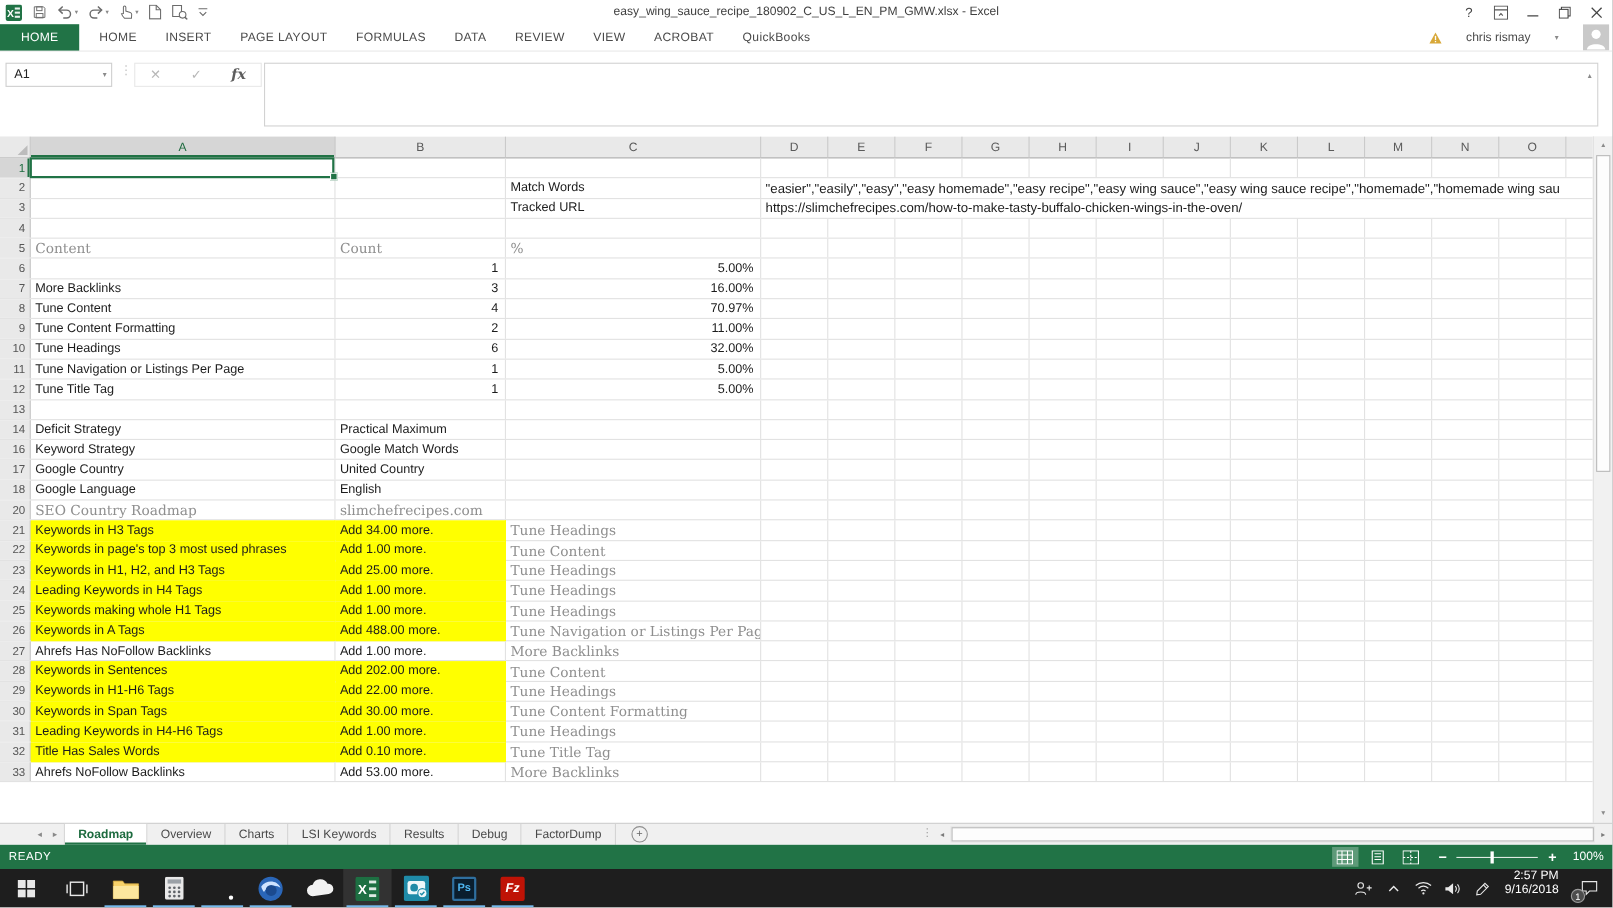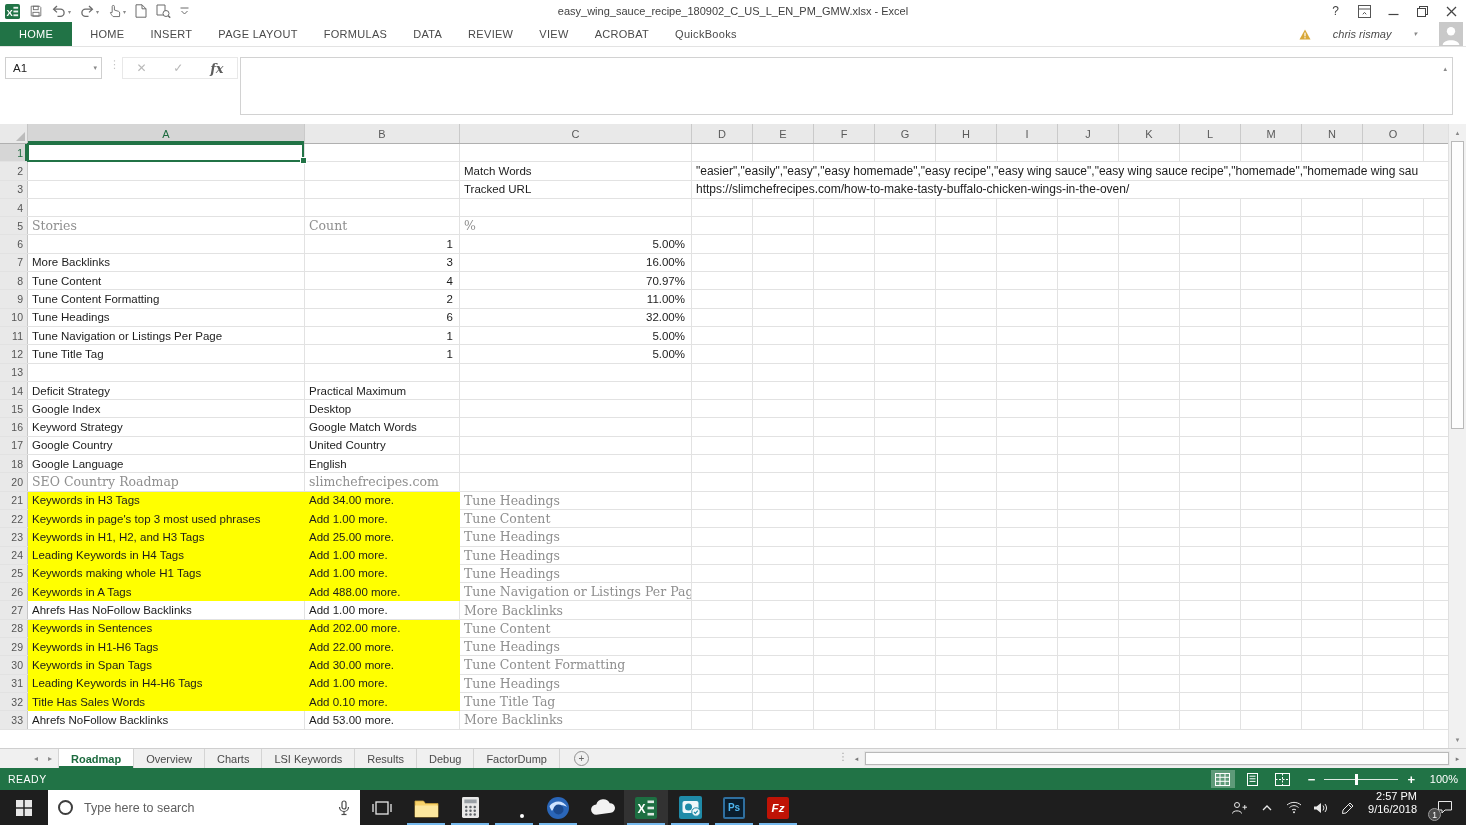--- a/index.html
+++ b/index.html
@@ -14,21 +14,21 @@
   .wtitle{position:absolute;left:0;right:0;top:0;height:22px;line-height:22px;text-align:center;
           font-size:11px;color:#3f3f3f;}
   .win-controls{position:absolute;right:0;top:0;height:22px;display:flex;}
   .wbtn{width:29px;height:22px;display:flex;align-items:center;justify-content:center;font-size:11px;color:#444;}
 
   
   .ribbonrow{position:absolute;top:22px;left:0;right:0;height:24px;background:#fff;border-bottom:1px solid #e3e3e3;}
   .rtabs{display:flex;height:100%;}
   .rtab{padding:0 13px;font-size:11px;color:#4a4a4a;display:flex;align-items:center;letter-spacing:.3px;}
   .rtab.file{background:#217346;color:#fff;padding:0 19px;margin-right:5px;}
-  .user{position:absolute;right:3px;top:0;height:24px;display:flex;align-items:center;gap:22px;font-size:11px;color:#4a4a4a;font-style:italic;}
+  .user{position:absolute;right:3px;top:0;height:24px;display:flex;align-items:center;gap:22px;font-size:11px;color:#4a4a4a;}
   .user .caret{font-size:7px;color:#8a8a8a;}
 
   
   .formularow{position:absolute;top:47px;left:0;right:0;height:77px;background:#fff;}
   .namebox{position:absolute;left:5px;top:10px;width:97px;height:22px;border:1px solid #cfcfcf;
            box-sizing:border-box;font-size:11.5px;color:#222;display:flex;align-items:center;padding-left:7px;}
   .nb-arrow{position:absolute;right:4px;font-size:7px;color:#8a8a8a;}
   .fsep{position:absolute;left:109px;top:13px;color:#c4c4c4;font-size:11px;line-height:8px;}
   .fxbtns{position:absolute;left:122px;top:10px;width:116px;height:22px;display:flex;align-items:center;
           justify-content:space-around;border:1px solid #e8e8e8;box-sizing:border-box;}
@@ -340,21 +340,21 @@
         <div class="cell ec" style="width: 61px;"></div>
         <div class="cell ec" style="width: 61px;"></div>
         <div class="cell ec" style="width: 61px;"></div>
         <div class="cell ec" style="width: 61px;"></div>
         <div class="cell ec" style="width: 61px;"></div>
         <div class="cell ec" style="width: 61px;"></div>
         <div class="cell ec last" style="width: 24px;"></div>
       </div>
       <div class="grow">
         <div class="rowh">5</div>
-        <div class="cell sr" style="width: 277px;">Stories</div>
+        <div class="cell sr" style="width: 277px;">Content</div>
         <div class="cell sr" style="width: 155px;">Count</div>
         <div class="cell sr" style="width: 232px;">%</div>
         <div class="cell ec" style="width: 61px;"></div>
         <div class="cell ec" style="width: 61px;"></div>
         <div class="cell ec" style="width: 61px;"></div>
         <div class="cell ec" style="width: 61px;"></div>
         <div class="cell ec" style="width: 61px;"></div>
         <div class="cell ec" style="width: 61px;"></div>
         <div class="cell ec" style="width: 61px;"></div>
         <div class="cell ec" style="width: 61px;"></div>
@@ -513,39 +513,20 @@
         <div class="cell ec" style="width: 61px;"></div>
         <div class="cell ec" style="width: 61px;"></div>
         <div class="cell ec" style="width: 61px;"></div>
         <div class="cell ec" style="width: 61px;"></div>
         <div class="cell ec last" style="width: 24px;"></div>
       </div>
       <div class="grow">
         <div class="rowh">14</div>
         <div class="cell" style="width: 277px;">Deficit Strategy</div>
         <div class="cell" style="width: 155px;">Practical Maximum</div>
-        <div class="cell" style="width: 232px;"></div>
-        <div class="cell ec" style="width: 61px;"></div>
-        <div class="cell ec" style="width: 61px;"></div>
-        <div class="cell ec" style="width: 61px;"></div>
-        <div class="cell ec" style="width: 61px;"></div>
-        <div class="cell ec" style="width: 61px;"></div>
-        <div class="cell ec" style="width: 61px;"></div>
-        <div class="cell ec" style="width: 61px;"></div>
-        <div class="cell ec" style="width: 61px;"></div>
-        <div class="cell ec" style="width: 61px;"></div>
-        <div class="cell ec" style="width: 61px;"></div>
-        <div class="cell ec" style="width: 61px;"></div>
-        <div class="cell ec" style="width: 61px;"></div>
-        <div class="cell ec last" style="width: 24px;"></div>
-      </div>
-      <div class="grow">
-        <div class="rowh">15</div>
-        <div class="cell" style="width: 277px;">Google Index</div>
-        <div class="cell" style="width: 155px;">Desktop</div>
         <div class="cell" style="width: 232px;"></div>
         <div class="cell ec" style="width: 61px;"></div>
         <div class="cell ec" style="width: 61px;"></div>
         <div class="cell ec" style="width: 61px;"></div>
         <div class="cell ec" style="width: 61px;"></div>
         <div class="cell ec" style="width: 61px;"></div>
         <div class="cell ec" style="width: 61px;"></div>
         <div class="cell ec" style="width: 61px;"></div>
         <div class="cell ec" style="width: 61px;"></div>
         <div class="cell ec" style="width: 61px;"></div>
@@ -952,32 +933,20 @@
 
   <div class="taskbar">
     <div class="start" id="start-slot">
         <svg width="16" height="16" viewBox="0 0 16 16" fill="#e8e8e8">
           <rect width="7.3" height="7.3"></rect>
           <rect x="8.7" width="7.3" height="7.3"></rect>
           <rect y="8.7" width="7.3" height="7.3"></rect>
           <rect x="8.7" y="8.7" width="7.3" height="7.3"></rect>
         </svg>
       </div>
-    <div class="search">
-      <span class="cortana-ring"></span>
-      <input type="text" readonly="" placeholder="Type here to search" style="">
-      <span class="icon" id="mic-slot">
-          <svg width="12" height="16" viewBox="0 0 12 16" fill="none" stroke="#4a4a4a" stroke-width="1.2">
-            <rect x="4" y="1" width="4" height="8" rx="2"></rect>
-            <path d="M1.5 7 a4.5 4.5 0 0 0 9 0"></path>
-            <line x1="6" y1="11.5" x2="6" y2="14"></line>
-            <line x1="3.5" y1="14.5" x2="8.5" y2="14.5"></line>
-          </svg>
-        </span>
-    </div>
     <div style="display:flex;" id="task-apps">
         <div class="appslot">
           <span class="icon">
             <svg width="24" height="24" viewBox="0 0 24 24" fill="none" stroke="#e8e8e8" stroke-width="1.3">
               <rect x="6" y="6" width="12" height="12"></rect>
               <path d="M3 8 v8"></path>
               <path d="M21 8 v8"></path>
             </svg>
           </span>
         </div>

